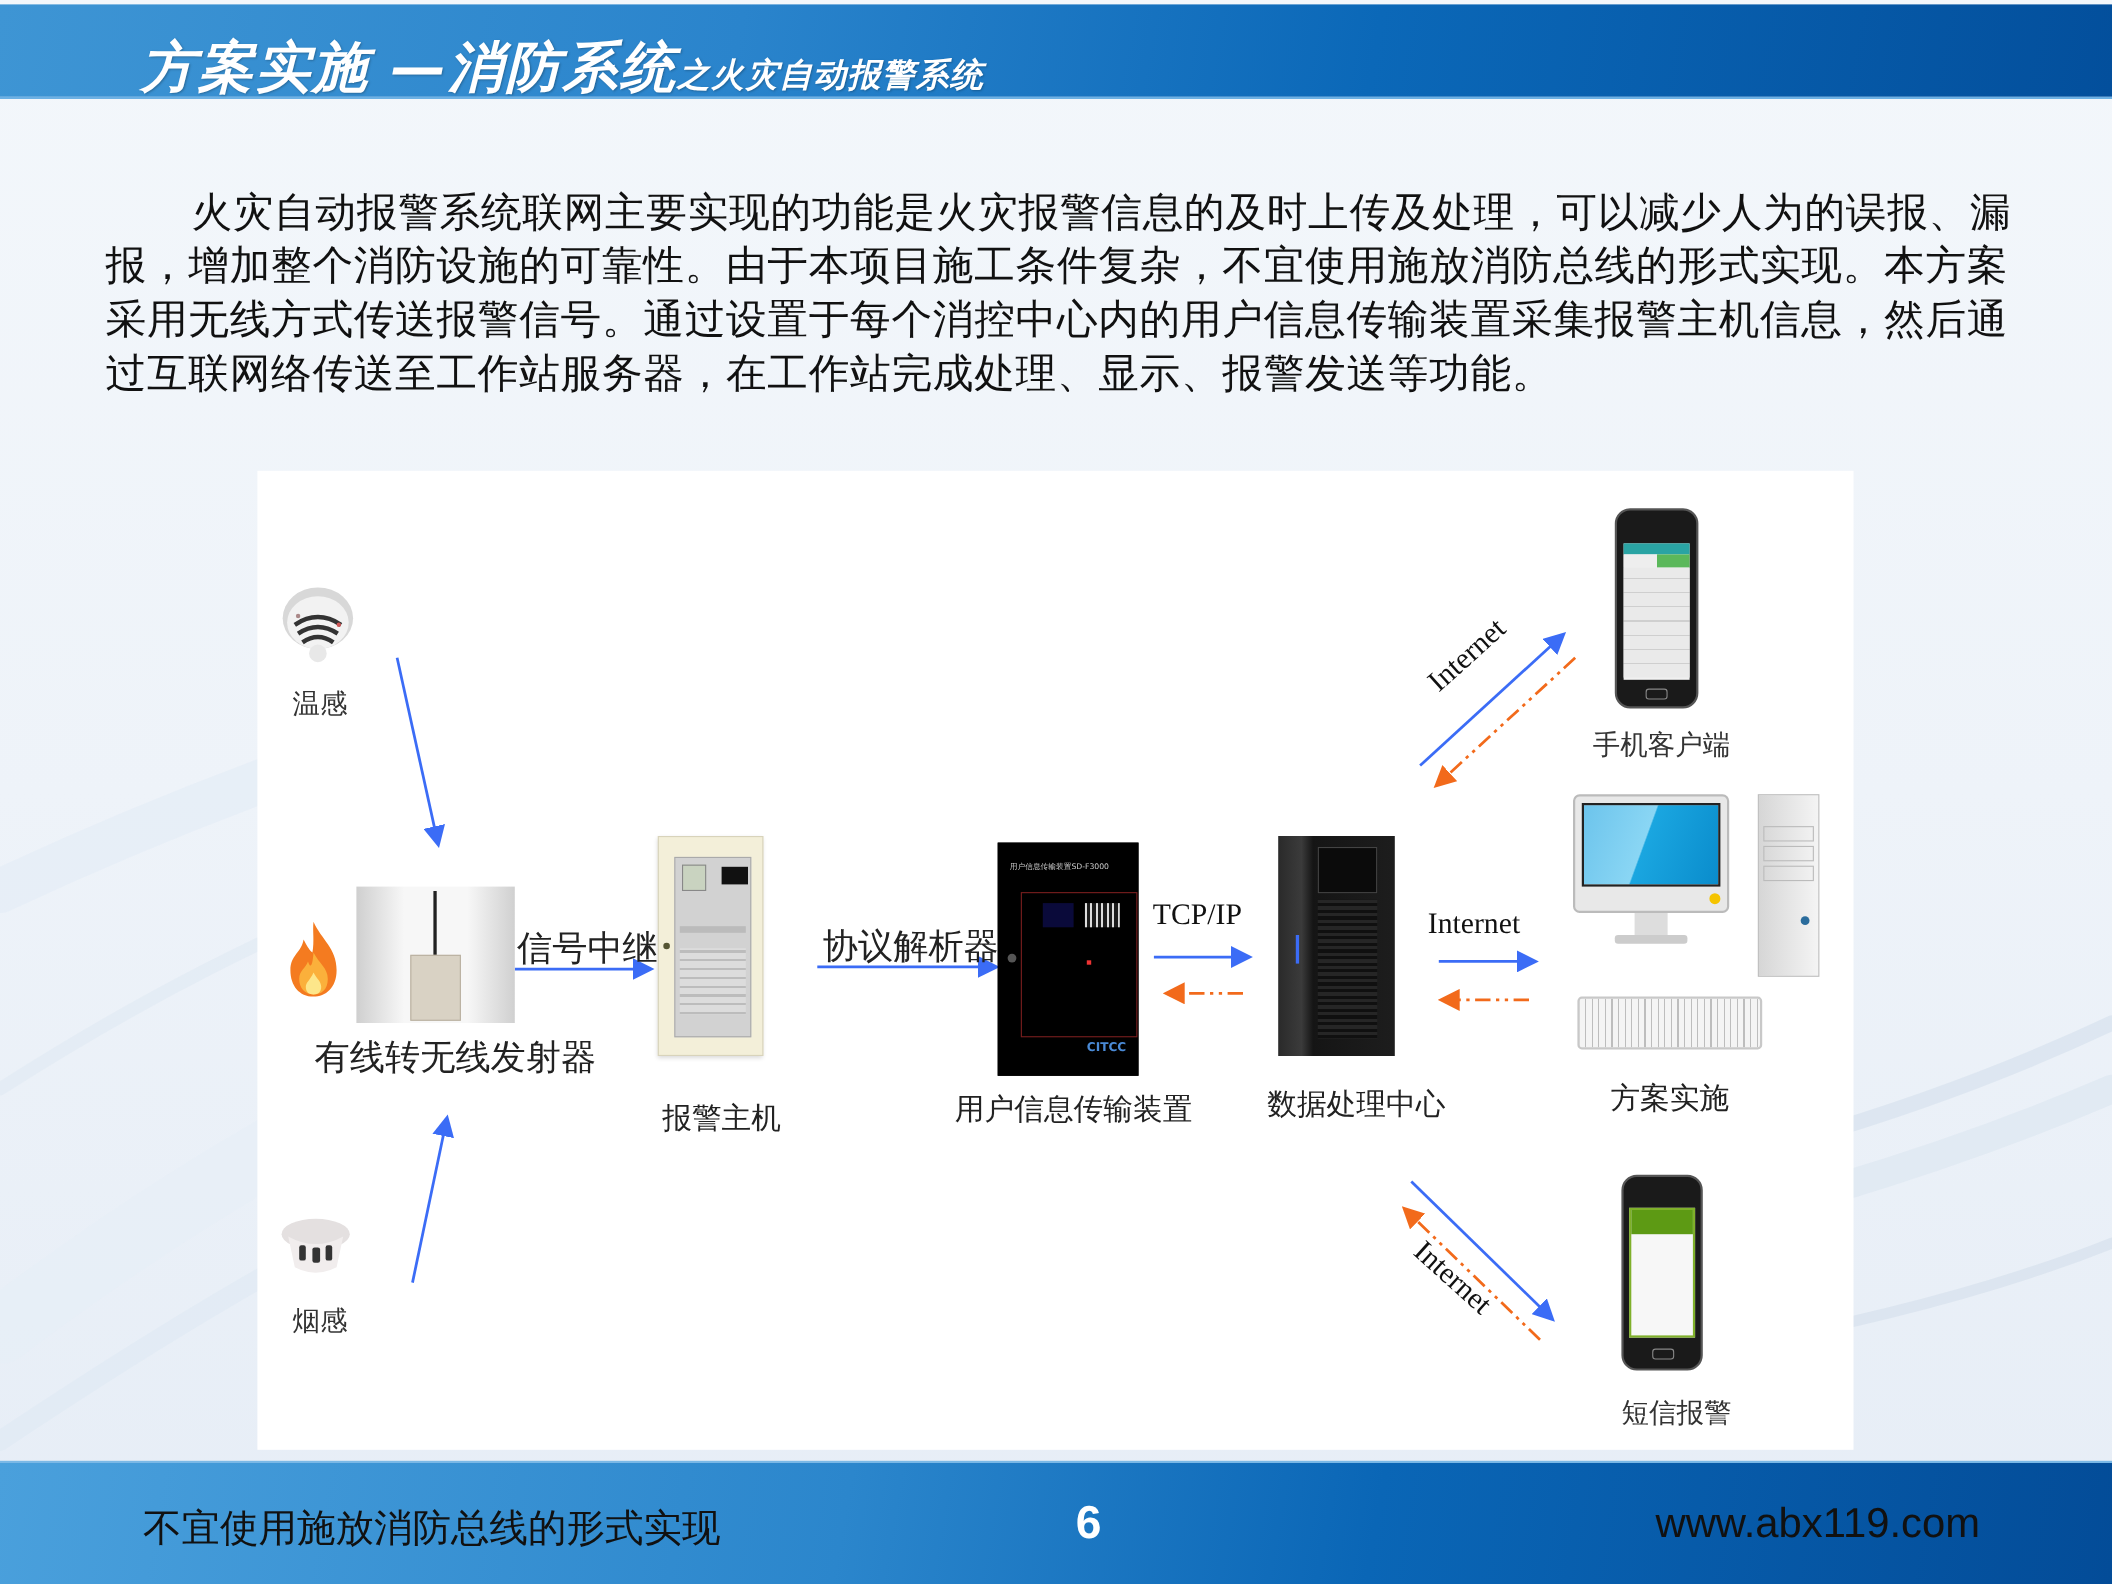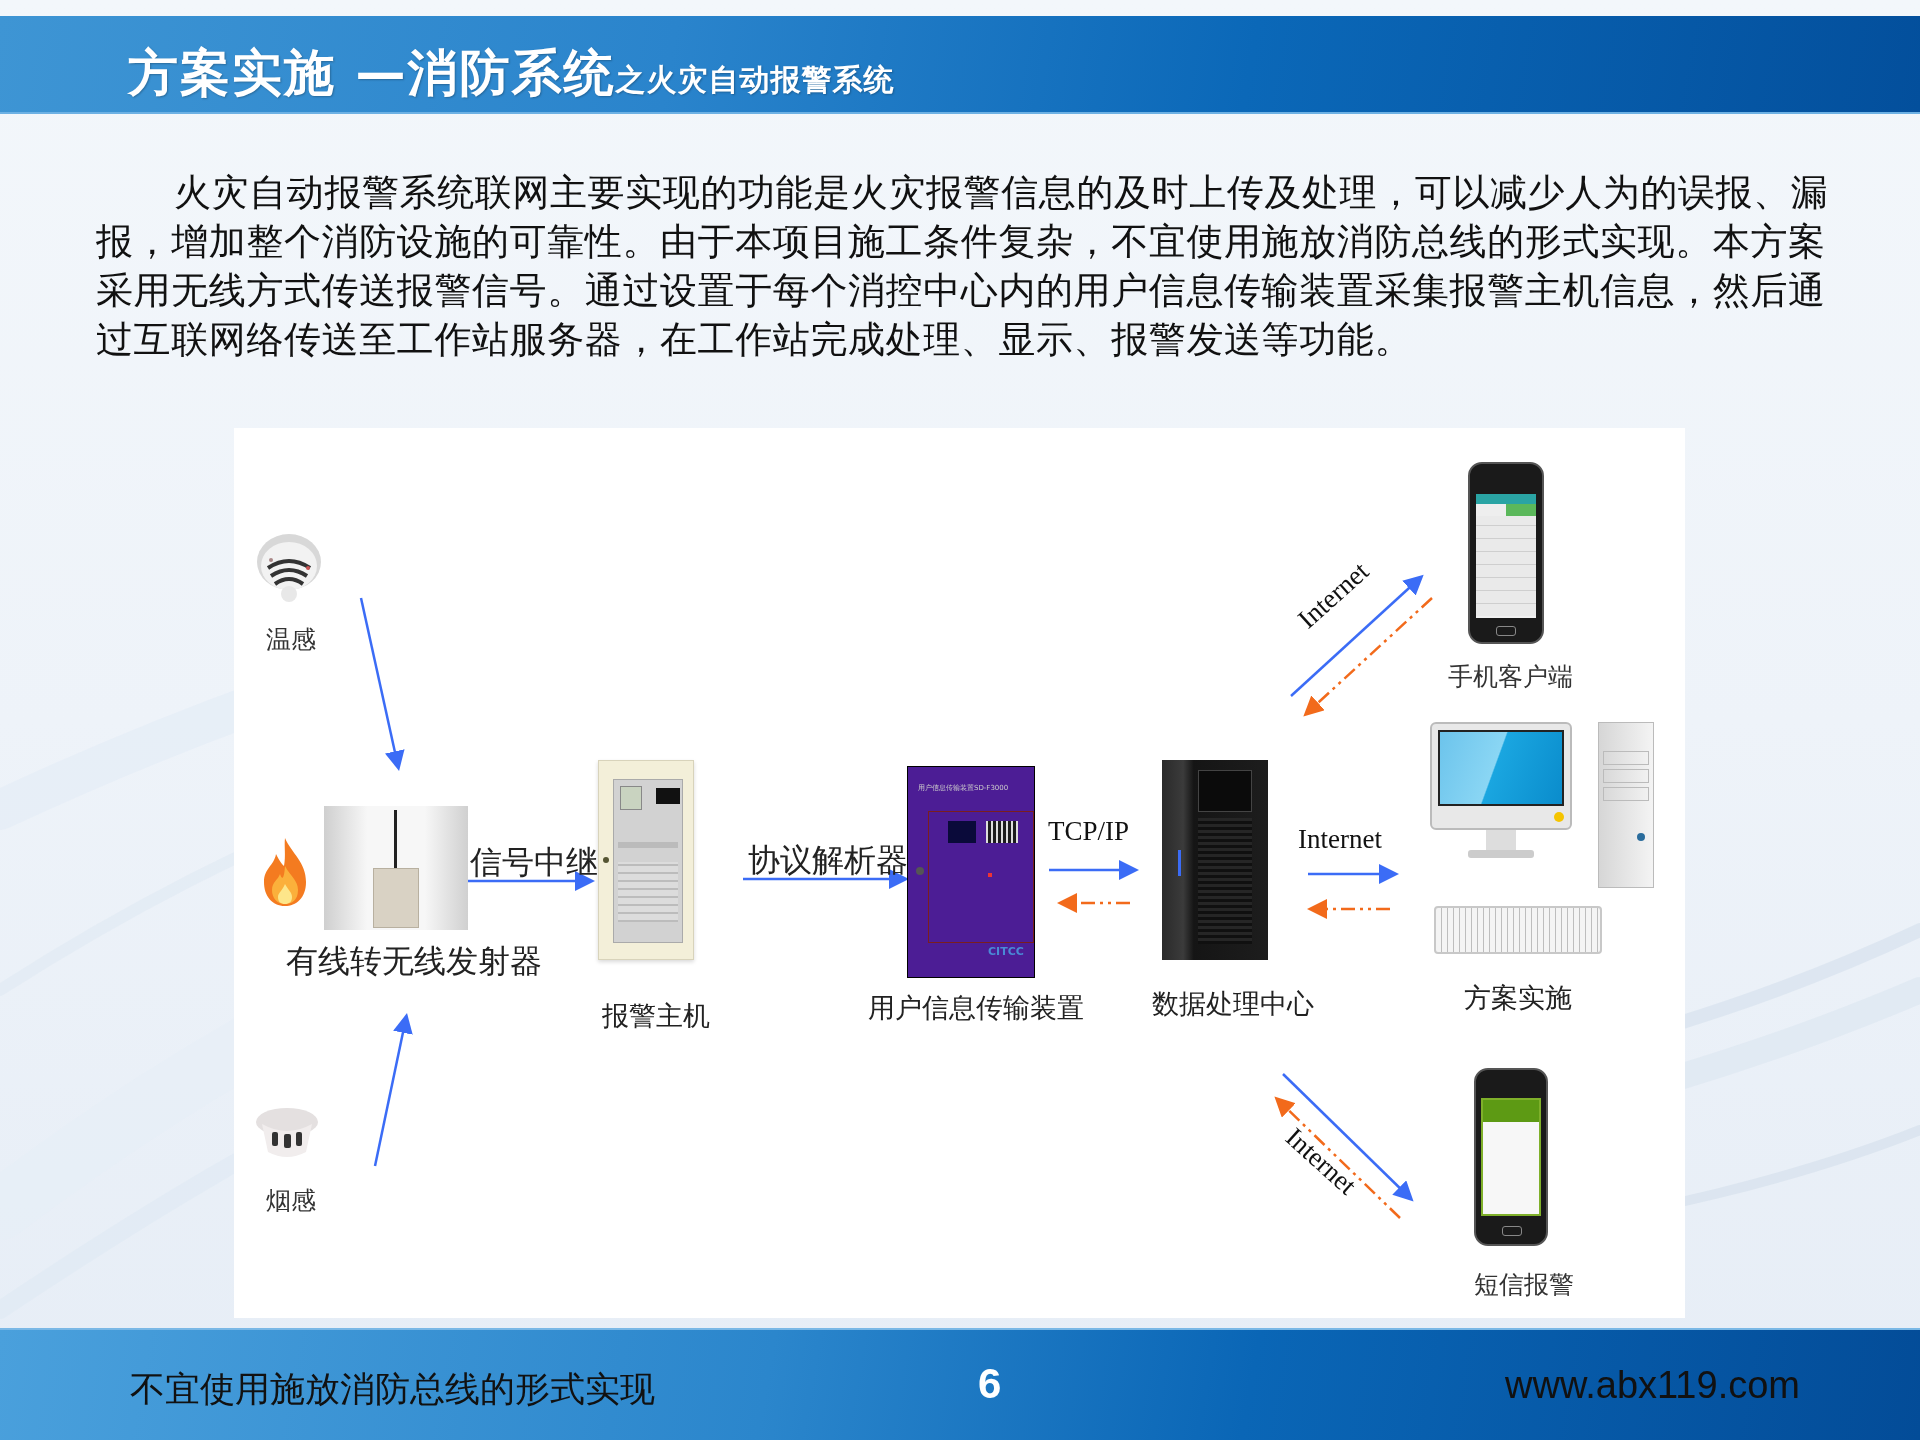--- a/index.html
+++ b/index.html
@@ -4,23 +4,24 @@
 <style>
   * { margin: 0; padding: 0; box-sizing: border-box; }
   html, body { width: 1920px; height: 1440px; overflow: hidden; }
   body {
     position: relative;
     font-family: "DejaVu Sans", "Liberation Sans", sans-serif;
     background: linear-gradient(180deg, #f3f7fb 0%, #eef3f9 50%, #e6edf6 100%);
   }
   
   .header {
-    position: absolute; left: 0; top: 16px; width: 1920px; height: 98px;
+    position: absolute; left: 0; top: 4px; width: 1920px; height: 86px;
     background: linear-gradient(100deg, #3e95d4 0%, #2a84cc 35%, #0b68b8 65%, #034f9c 100%);
     border-bottom: 2px solid #6db1e4;
+    font-style: italic;
   }
   .header-title {
     position: absolute; left: 128px; top: 24px;
     color: #ffffff; font-weight: bold; font-size: 50px; letter-spacing: 2px;
     text-shadow: 1px 1px 2px rgba(0,0,0,0.25);
     white-space: nowrap;
     font-family: "DejaVu Sans", sans-serif;
   }
   .header-title .sub { font-size: 30px; letter-spacing: 1px; }
 
@@ -167,21 +168,21 @@
       <div style="position:absolute;left:42px;top:8px;width:24px;height:16px;background:#111;"></div>
       <div style="position:absolute;left:4px;top:62px;width:60px;height:6px;background:#bbb;"></div>
       <div style="position:absolute;left:4px;top:82px;width:60px;height:60px;background:repeating-linear-gradient(0deg,#bcbcbc 0 2px,#dcdcdc 2px 8px);"></div>
     </div>
     <div style="position:absolute;left:4px;top:96px;width:6px;height:6px;border-radius:50%;background:#553;"></div>
   </div>
   <div class="label mid" style="left:368px;top:570px;">报警主机</div>
 
   <div class="label big" style="left:514px;top:411px;">协议解析器</div>
 
-  <div class="node" style="left:673px;top:338px;width:128px;height:212px;background:#4c1d95;border:1px solid #000;">
+  <div class="node" style="left:673px;top:338px;width:128px;height:212px;background:#000000;border:1px solid #000;">
     <div style="position:absolute;left:10px;top:16px;width:108px;font-size:7px;color:#ccc;white-space:nowrap;overflow:hidden;">用户信息传输装置SD-F3000</div>
     <div style="position:absolute;left:20px;top:44px;width:106px;height:132px;border:1px solid #7a1e1e;"></div>
     <div style="position:absolute;left:40px;top:54px;width:28px;height:22px;background:#0a0a3a;"></div>
     <div style="position:absolute;left:78px;top:54px;width:32px;height:22px;background:repeating-linear-gradient(90deg,#ddd 0 2px,#1c1c1c 2px 5px);"></div>
     <div style="position:absolute;left:80px;top:106px;width:4px;height:4px;background:#e33;"></div>
     <div style="position:absolute;left:8px;top:100px;width:8px;height:8px;border-radius:50%;background:#555;"></div>
     <div style="position:absolute;left:80px;top:178px;font-size:11px;color:#4a8ad6;font-weight:bold;">CITCC</div>
   </div>
   <div class="label mid" style="left:634px;top:562px;">用户信息传输装置</div>
 

